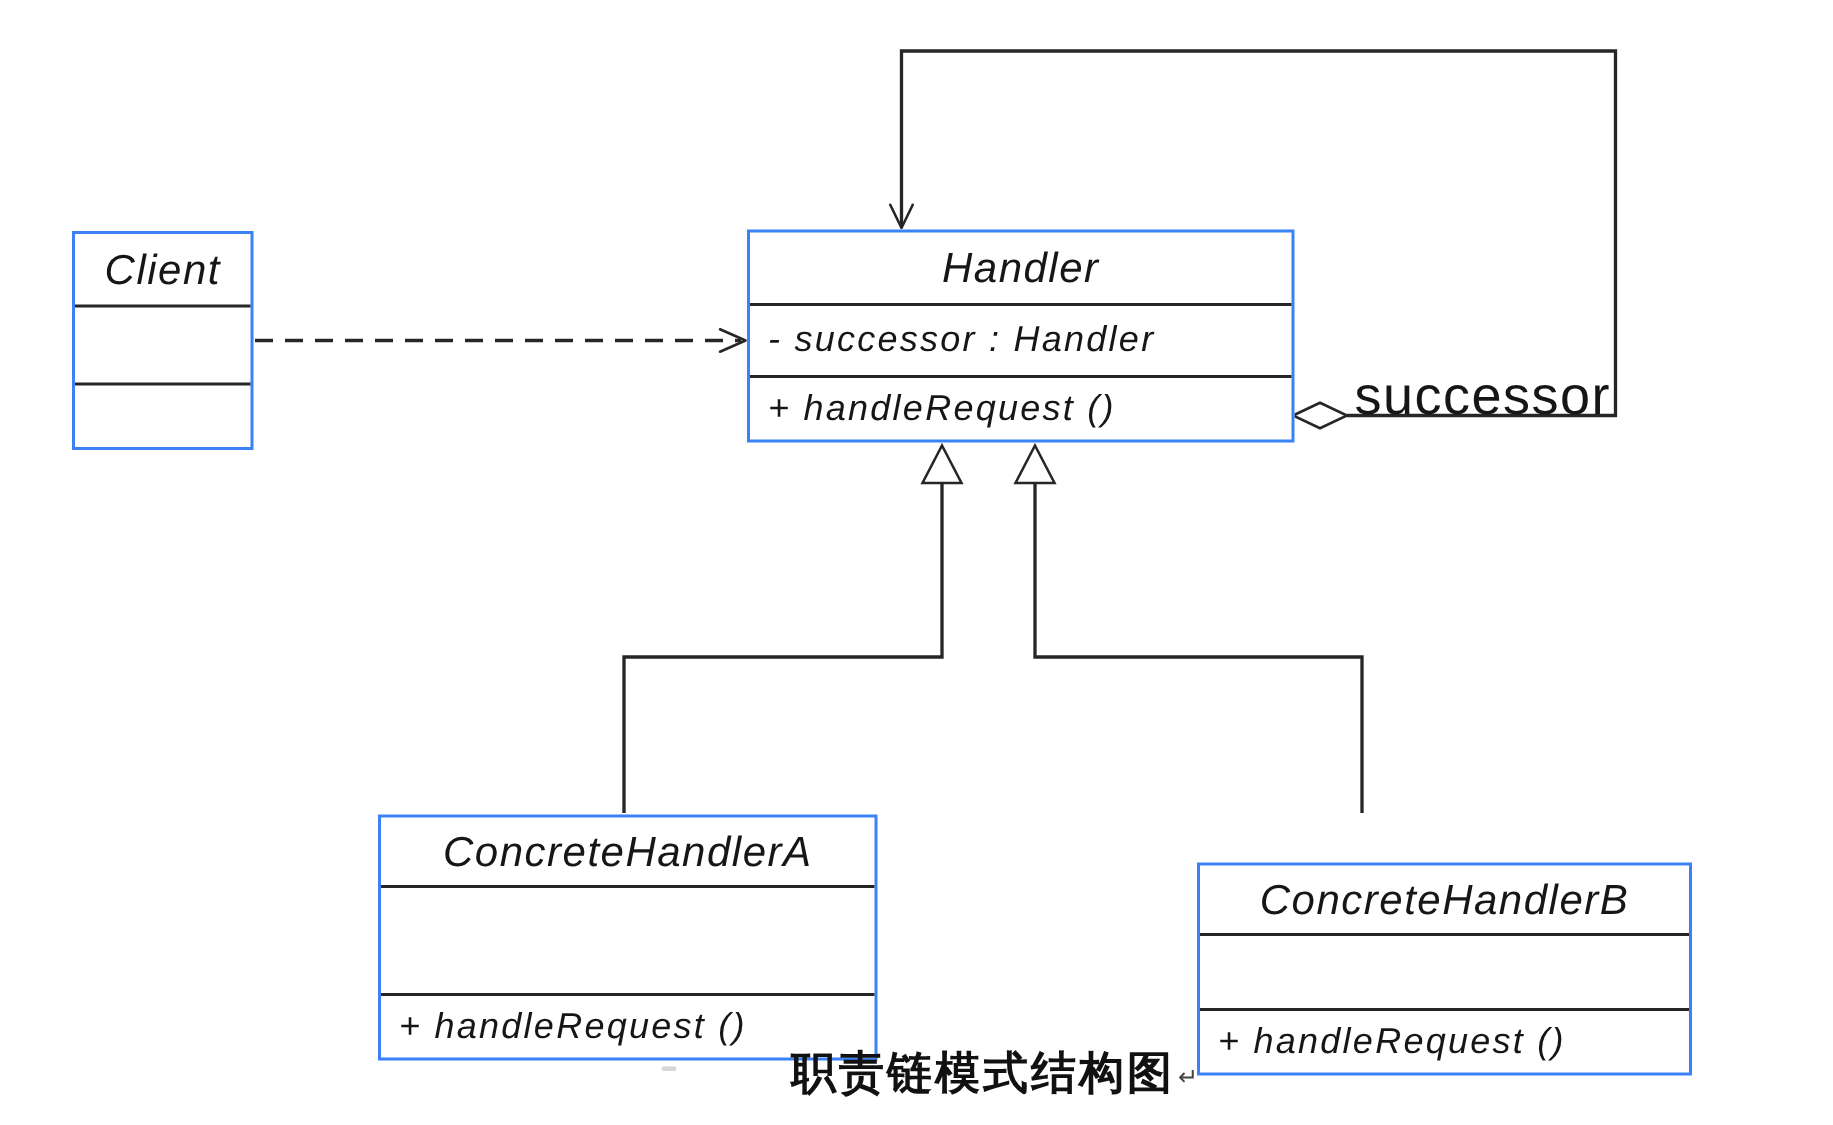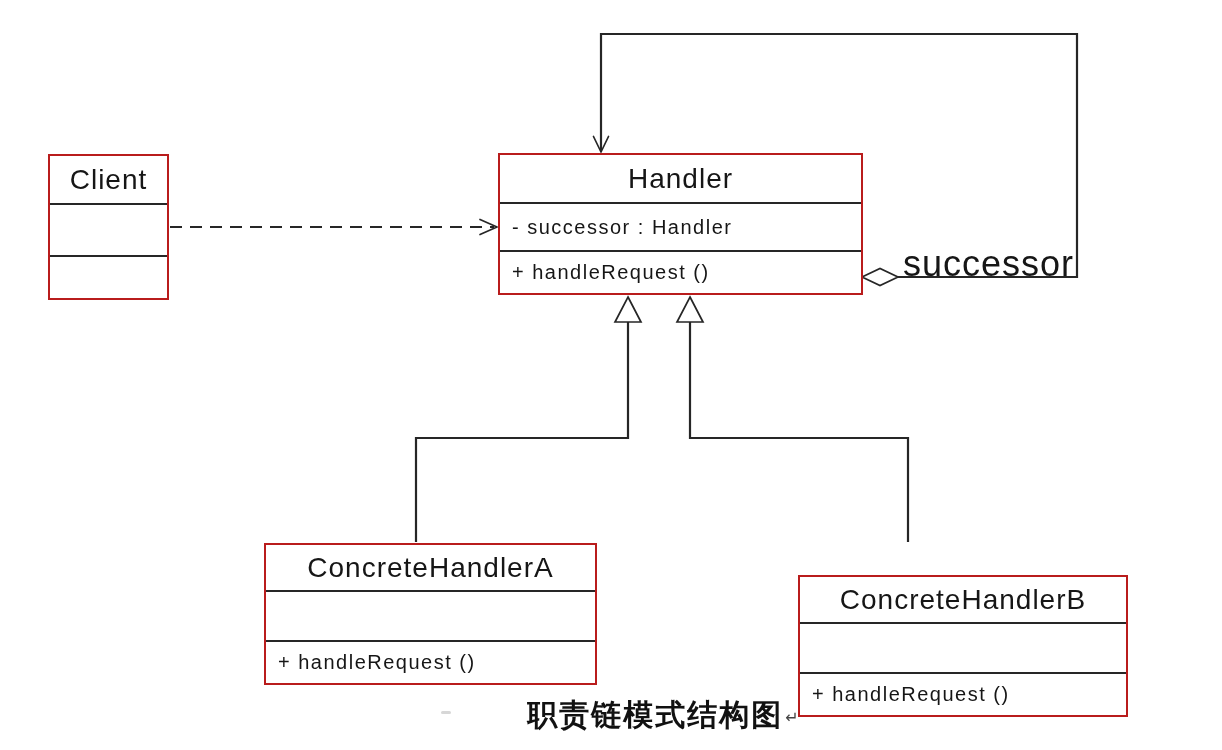--- a/index.html
+++ b/index.html
@@ -8,39 +8,39 @@
     width:1222px;height:750px;
     background:#ffffff;
     font-family:"Liberation Sans","DejaVu Sans",sans-serif;
     color:#161616;
     overflow:hidden;
   }
   #wires{position:absolute;left:0;top:0;z-index:1;pointer-events:none;}
   .uml-class{
     position:absolute;z-index:2;
     background:#ffffff;
-    border:2px solid #b91c1c;
+    border:2px solid #3b82f6;
     box-sizing:border-box;
-    display:flex;flex-direction:column;
+    display:flex;flex-direction:column;font-style:italic;
   }
   .uml-row{
     box-sizing:border-box;
     display:flex;align-items:center;
     overflow:hidden;
   }
   .uml-row + .uml-row{border-top:2px solid #262626;}
   .uml-title{
     justify-content:center;
     font-size:28px;letter-spacing:1px;
     white-space:nowrap;
   }
   .uml-member{
     justify-content:flex-start;
     padding-left:12px;padding-right:6px;
-    font-size:20px;letter-spacing:1.5px;
+    font-size:24px;letter-spacing:1.5px;
     white-space:nowrap;
   }
   .edge-label{
     position:absolute;z-index:3;
     font-size:36px;letter-spacing:1px;
     white-space:nowrap;
   }
   .caption{
     position:absolute;z-index:3;
     left:650px;top:695px;
@@ -94,21 +94,21 @@
     <div class="uml-row" style="flex:1;"></div>
     <div class="uml-row" style="height:43px;"></div>
   </div>
 
   <div class="uml-class" style="left:498px;top:153px;width:365px;height:142px;">
     <div class="uml-row uml-title" style="height:47px;border-radius:17px;">Handler</div>
     <div class="uml-row uml-member" style="flex:1;">- successor : Handler</div>
     <div class="uml-row uml-member" style="height:43px;">+ handleRequest ()</div>
   </div>
 
-  <div class="uml-class" style="left:264px;top:543px;width:333px;height:142px;justify-content:space-between;">
+  <div class="uml-class" style="left:252px;top:543px;width:333px;height:164px;justify-content:space-between;">
     <div class="uml-row uml-title" style="height:45px;">ConcreteHandlerA</div>
     <div class="uml-row" style="flex:1;"></div>
     <div class="uml-row uml-member" style="height:43px;">+ handleRequest ()</div>
   </div>
 
   <div class="uml-class" style="left:798px;top:543px;width:330px;height:142px;margin-top:32px;">
     <div class="uml-row uml-title" style="height:45px;">ConcreteHandlerB</div>
     <div class="uml-row" style="flex:1;"></div>
     <div class="uml-row uml-member" style="height:43px;">+ handleRequest ()</div>
   </div>

